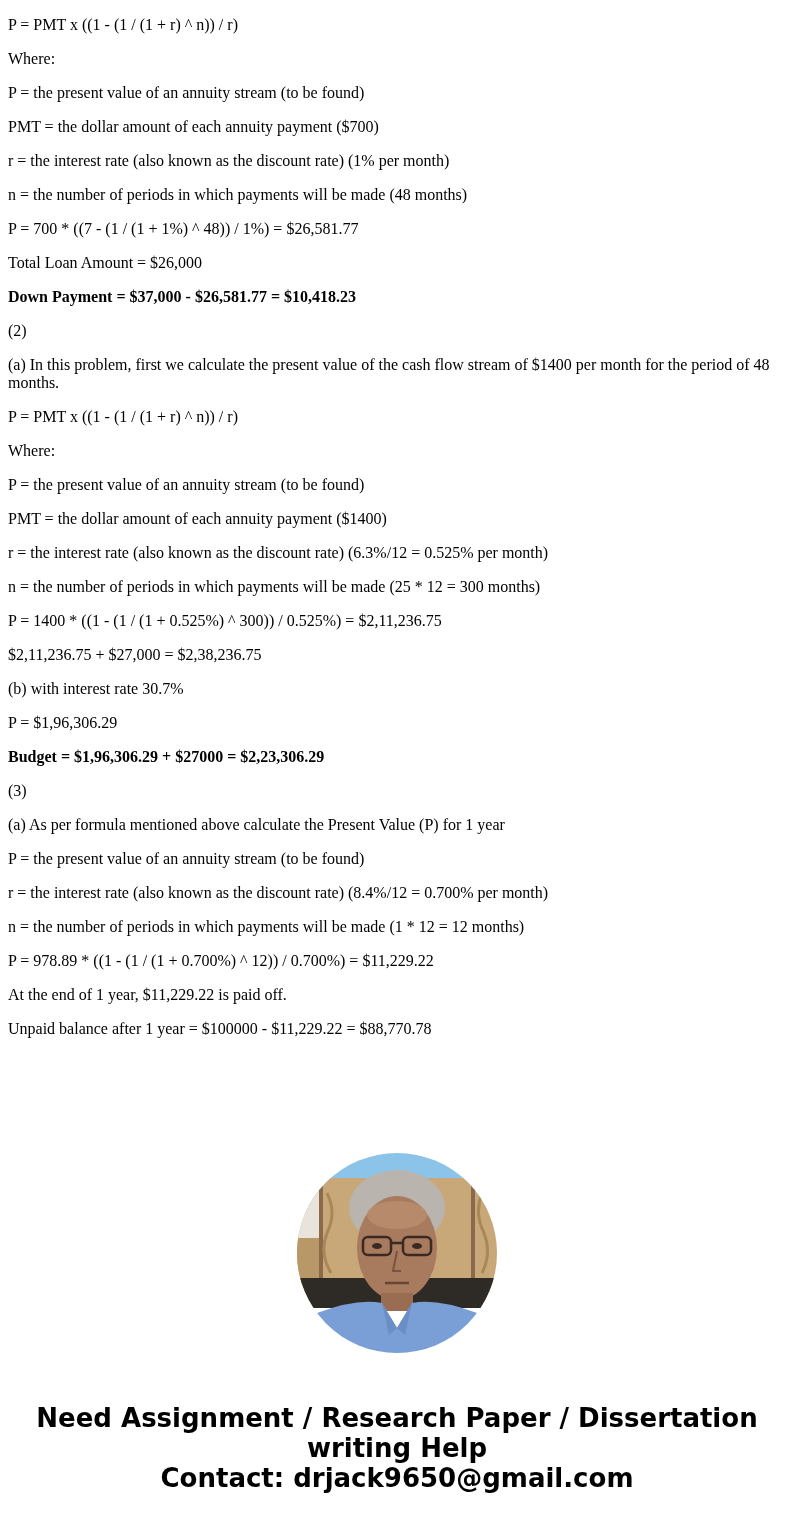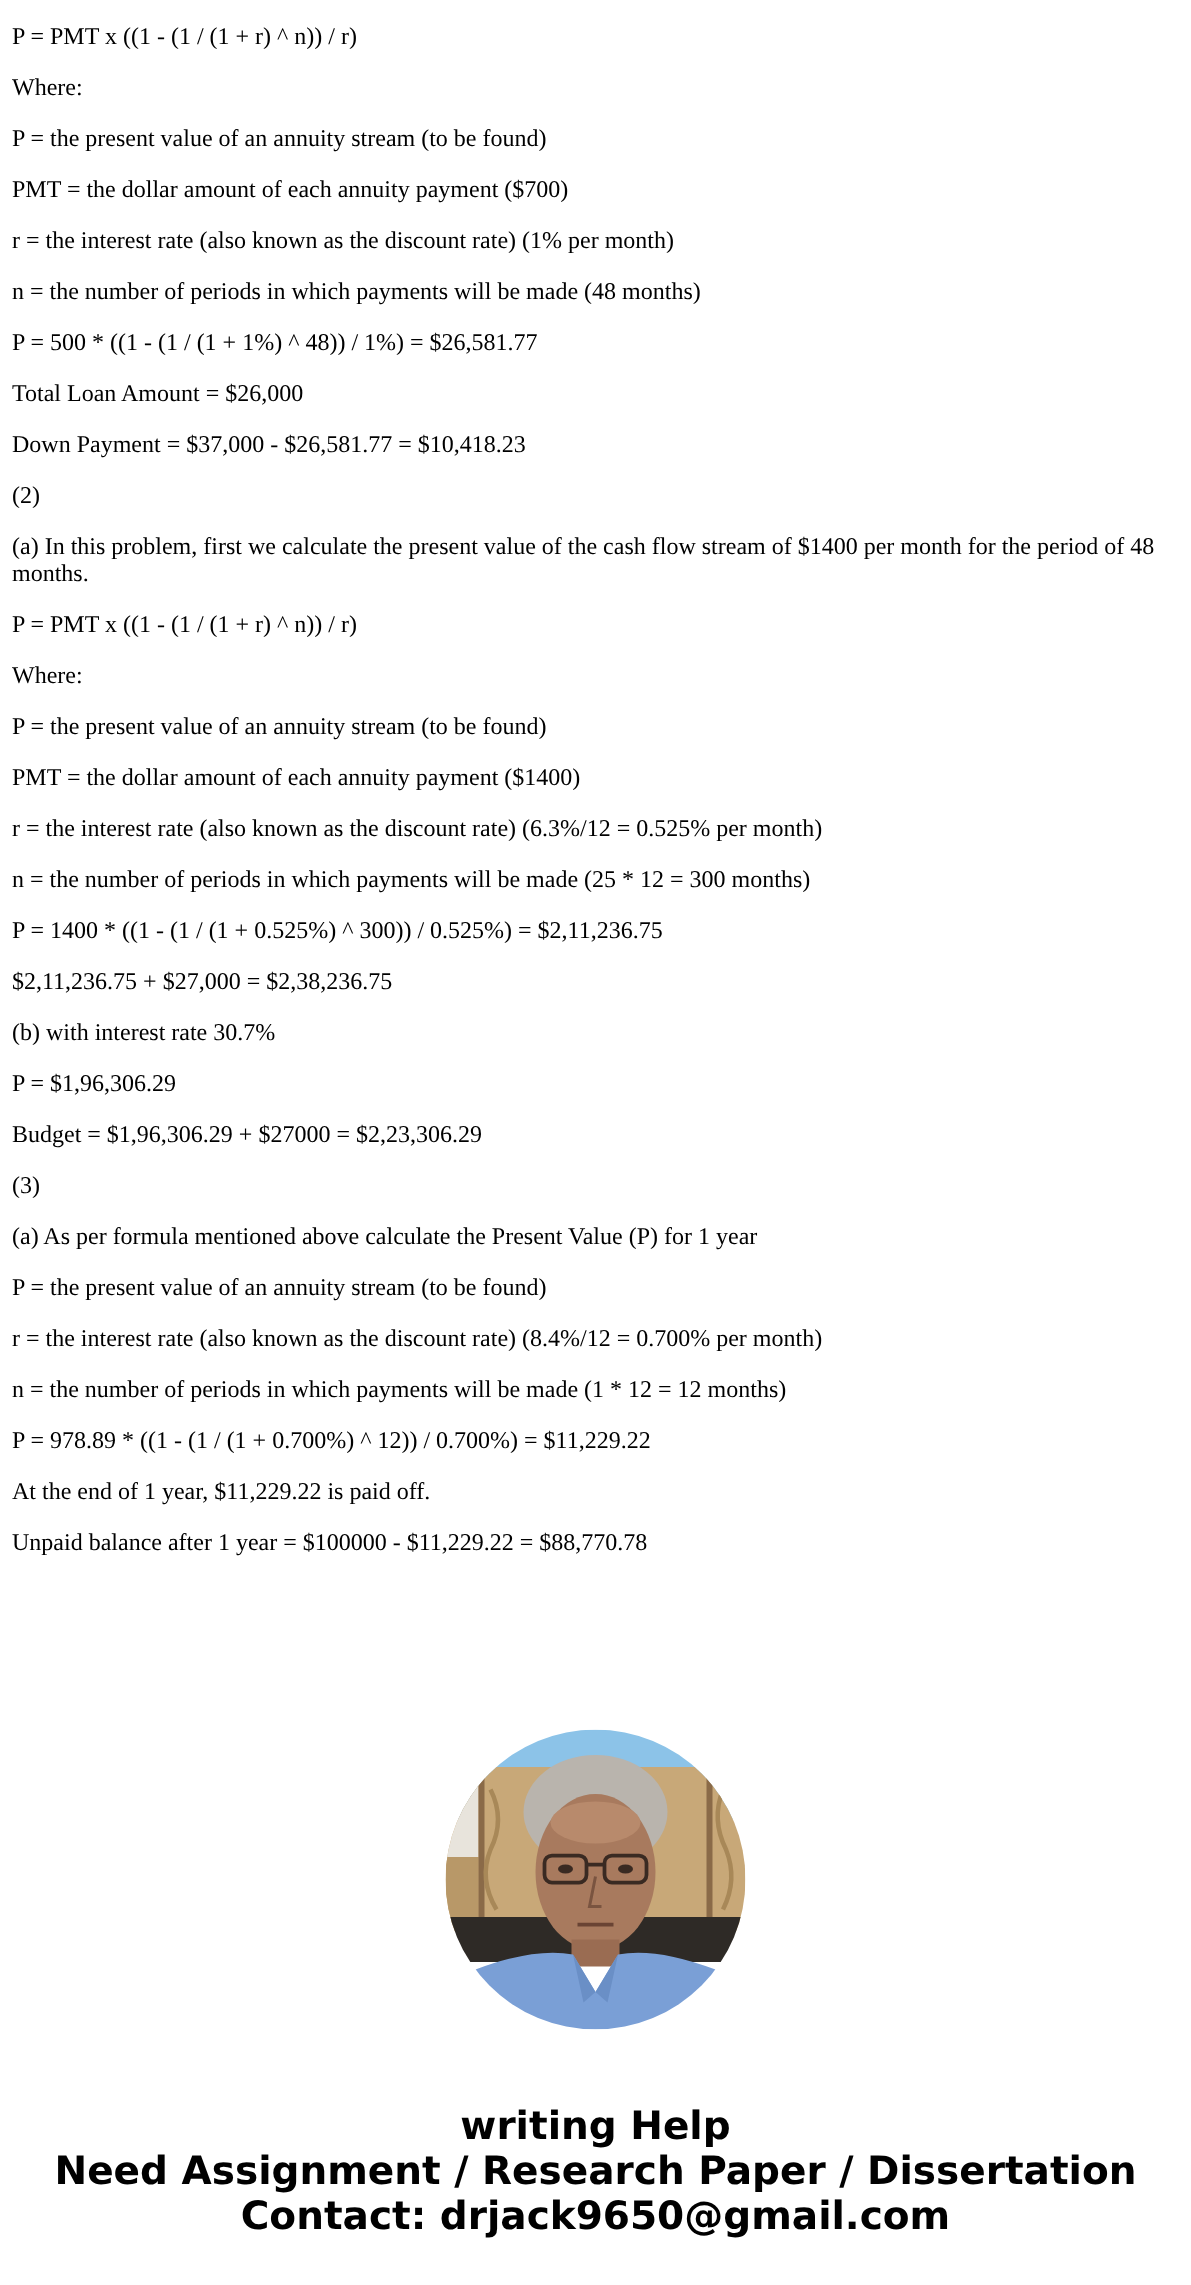--- a/index.html
+++ b/index.html
@@ -20,21 +20,21 @@
       position: absolute;
       left: 8px;
       top: 16px;
       right: 20px;
     }
     .content p {
       margin: 0 0 16px 0;
       line-height: 18px;
     }
     .content p.bold {
-      font-weight: normal;
+      font-weight: bold;
     }
     .avatar-wrap {
       position: absolute;
       left: 297px;
       top: 1153px;
       width: 200px;
       height: 200px;
       border-radius: 50%;
       overflow: hidden;
     }
@@ -62,21 +62,21 @@
 </head>
 <body>
 
 <div class="content">
   <p>P = PMT x ((1 - (1 / (1 + r) ^ n)) / r)</p>
   <p>Where:</p>
   <p>P = the present value of an annuity stream (to be found)</p>
   <p>PMT = the dollar amount of each annuity payment ($700)</p>
   <p>r = the interest rate (also known as the discount rate) (1% per month)</p>
   <p>n = the number of periods in which payments will be made (48 months)</p>
-  <p>P = 500 * ((1 - (1 / (1 + 1%) ^ 48)) / 1%) = $26,581.77</p>
+  <p>P = 700 * ((7 - (1 / (1 + 1%) ^ 48)) / 1%) = $26,581.77</p>
   <p>Total Loan Amount = $26,000</p>
   <p class="bold">Down Payment = $37,000 -  $26,581.77 = $10,418.23</p>
   <p>(2)</p>
   <p>(a) In this problem, first we calculate the present value of the cash flow stream of $1400 per month for the period of 48 months.</p>
   <p>P = PMT x ((1 - (1 / (1 + r) ^ n)) / r)</p>
   <p>Where:</p>
   <p>P = the present value of an annuity stream (to be found)</p>
   <p>PMT = the dollar amount of each annuity payment ($1400)</p>
   <p>r = the interest rate (also known as the discount rate) (6.3%/12 = 0.525% per month)</p>
   <p>n = the number of periods in which payments will be made (25 * 12 = 300 months)</p>
@@ -128,16 +128,16 @@
 
     <rect x="84" y="140" width="32" height="18" fill="#9a6c52"></rect>
 
     <path d="M10 200 L20 160 Q60 145 85 150 L100 175 L115 150 Q140 145 180 160 L190 200 Z" fill="#7a9fd6"></path>
     <path d="M85 150 L100 175 L92 182 Z" fill="#6a8fc6"></path>
     <path d="M115 150 L100 175 L108 182 Z" fill="#6a8fc6"></path>
   </svg>
 </div>
 
 <div class="footer">
+  <div>Need Assignment / Research Paper / Dissertation</div>
   <div>writing Help</div>
-  <div>Need Assignment / Research Paper / Dissertation</div>
   <div>Contact: drjack9650@gmail.com</div>
 </div>
 
 </body></html>

